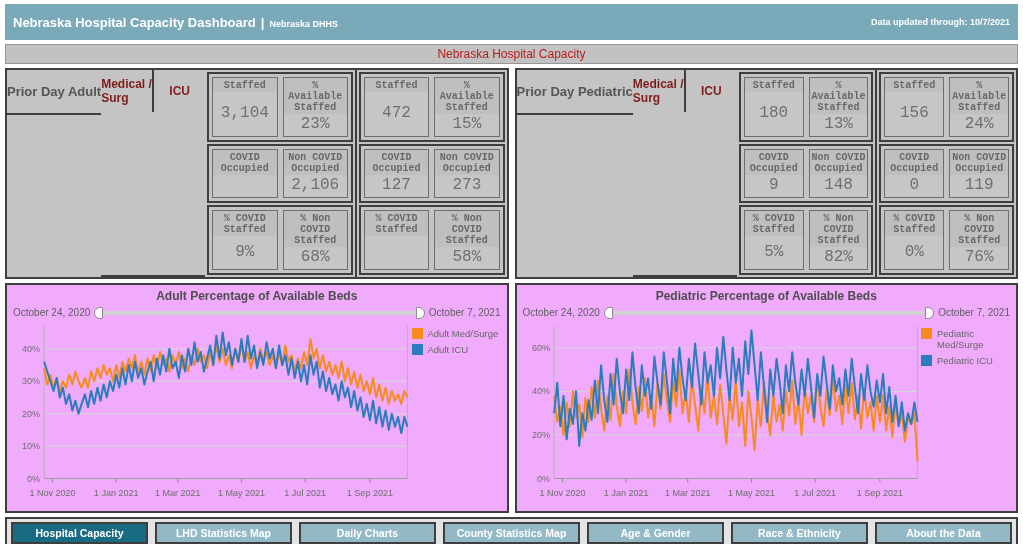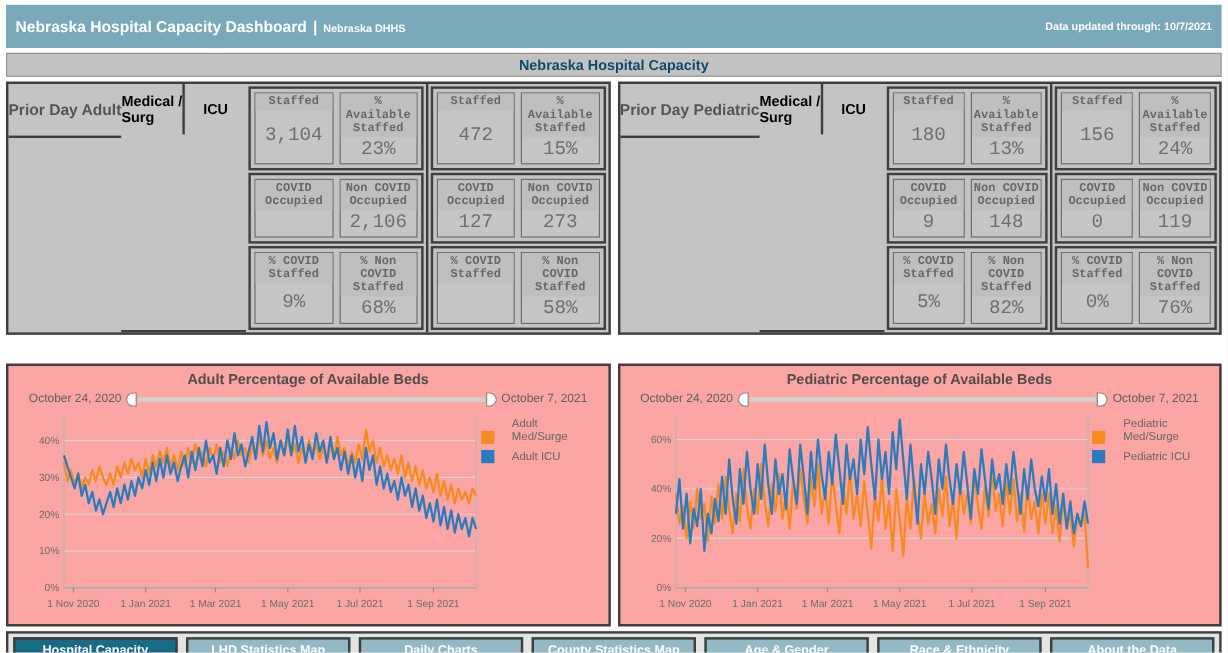--- a/index.html
+++ b/index.html
@@ -3,49 +3,49 @@
 <meta charset="utf-8">
 <style>
   html,body{margin:0;padding:0;background:#ffffff;font-family:"Liberation Sans",sans-serif;}
   .app{position:relative;width:1023px;height:544px;background:#ffffff;outline:1px solid #d9d9d9;box-sizing:border-box;padding:4px 5px;display:flex;flex-direction:column;gap:4px;overflow:hidden;}
   
   .topbar{height:36px;background:#7aa9b9;display:flex;align-items:center;justify-content:space-between;padding:0 8px;flex:0 0 auto;}
   .topbar .lt{display:flex;align-items:baseline;gap:5px;color:#fff;white-space:nowrap;}
   .topbar .t1{font-size:13px;font-weight:bold;}
   .topbar .t2{font-size:9px;font-weight:bold;}
   .topbar .upd{color:#fff;font-size:9px;font-weight:bold;}
-  .pagetitle{height:18px;background:#c2c2c2;border:1px solid #979797;display:flex;align-items:center;justify-content:center;font-size:12px;font-weight:bold;color:#0c4a6e;flex:0 0 auto;}
+  .pagetitle{height:18px;background:#c2c2c2;border:1px solid #979797;display:flex;align-items:center;justify-content:center;font-size:12px;font-weight:normal;color:#b91c1c;flex:0 0 auto;}
   
   .statwrap{display:flex;gap:6px;flex:0 0 auto;}
   .panel{flex:1;border:2px solid #3e3e3e;background:#c4c4c4;display:flex;flex-direction:row;}
   .panel-title{height:43px;display:flex;align-items:center;justify-content:center;font-size:13px;font-weight:bold;color:#555;border-bottom:2px solid #3e3e3e;}
   .subheads{display:flex;border-bottom:2px solid #3e3e3e;}
-  .subhead{flex:1;height:42px;display:flex;align-items:center;justify-content:center;font-size:12px;font-weight:bold;color:#000000;}
+  .subhead{flex:1;height:42px;display:flex;align-items:center;justify-content:center;font-size:12px;font-weight:bold;color:#7f1d1d;}
   .subhead + .subhead{border-left:2px solid #3e3e3e;}
   .cols{display:flex;flex:1;font-family:Liberation Mono, monospace;}
   .col{flex:1;display:flex;flex-direction:column;padding:2px;gap:2px;}
   .col + .col{border-left:2px solid #3e3e3e;}
   .row{border:2px solid #3e3e3e;display:flex;gap:5px;padding:3px;flex:1;}
   .cell{flex:1;border:1px solid #6e6e6e;background:#c6c6c6;display:flex;flex-direction:column;}
   .cl{font-size:10px;font-weight:bold;color:#686868;text-align:center;padding:2px 0 1px;background:#bfbfbf;}
   .cv{font-size:16px;color:#6f6f6f;text-align:center;padding:1px 0 3px;flex:1;display:flex;align-items:center;justify-content:center;}
   
   .chartwrap{display:flex;gap:6px;flex:1;}
-  .chart-panel{flex:1;border:2px solid #3e3e3e;background:#fca5a5;display:flex;flex-direction:column;padding:2px 14px;margin-top:20px;}
+  .chart-panel{flex:1;border:2px solid #3e3e3e;background:#f0abfc;display:flex;flex-direction:column;padding:2px 3px;}
   .chart-title{text-align:center;font-size:12px;font-weight:bold;color:#4e4e4e;padding:2px 0;}
   .slider{display:flex;align-items:center;font-size:10px;color:#5f5f5f;padding:0 3px;height:15px;}
   .slider .sl{white-space:nowrap;}
   .track{flex:1;height:4px;background:#d2d2d2;margin:0 1px;}
   .handle{width:9px;height:12px;background:#fff;border:1px solid #8c8c8c;box-sizing:border-box;}
   .handle.left{border-radius:7px 0 0 7px;margin-left:4px;}
   .handle.right{border-radius:0 7px 7px 0;margin-right:4px;}
   .chart-body{flex:1;display:flex;min-height:0;}
   .chart-body svg{flex:1;height:100%;}
   .legend{width:92px;padding-top:8px;display:flex;flex-direction:column;gap:5px;}
-  .leg-item{display:flex;align-items:flex-end;gap:15px;font-size:9.5px;color:#666;cursor:pointer;}
+  .leg-item{display:flex;align-items:flex-start;gap:5px;font-size:9.5px;color:#666;cursor:pointer;}
   .swatch{width:11px;height:11px;flex:0 0 auto;}
   
   .tabbar{flex:0 0 auto;border:2px solid #3e3e3e;background:#e4e4e4;display:flex;gap:7px;padding:3px 4px;}
   .tab{flex:1;border:2px solid #3e3e3e;background:#93b9c7;color:#fff;font-size:10.5px;font-weight:bold;text-align:center;padding:3px 0;cursor:pointer;white-space:nowrap;overflow:hidden;}
   .tab.active{background:#196a83;}
 </style>
 </head>
 <body>
 
 <div class="app">

